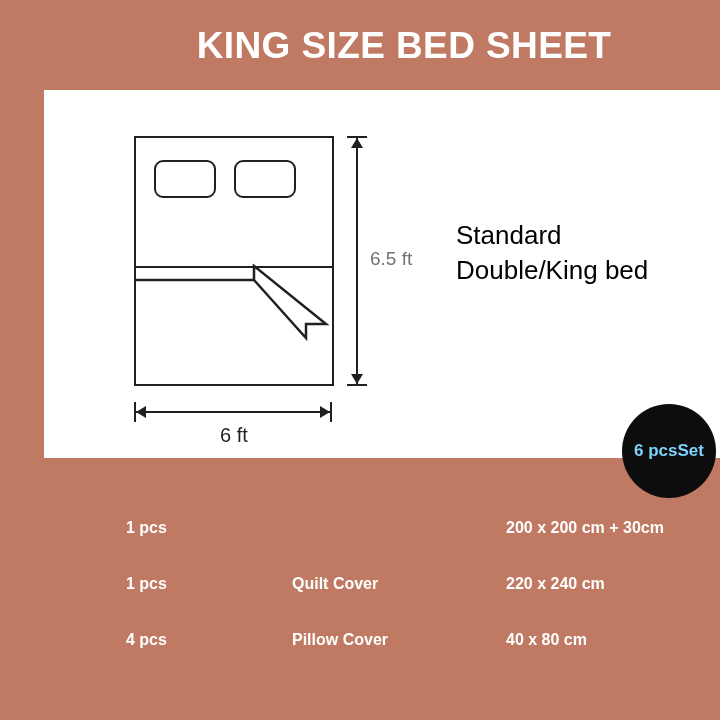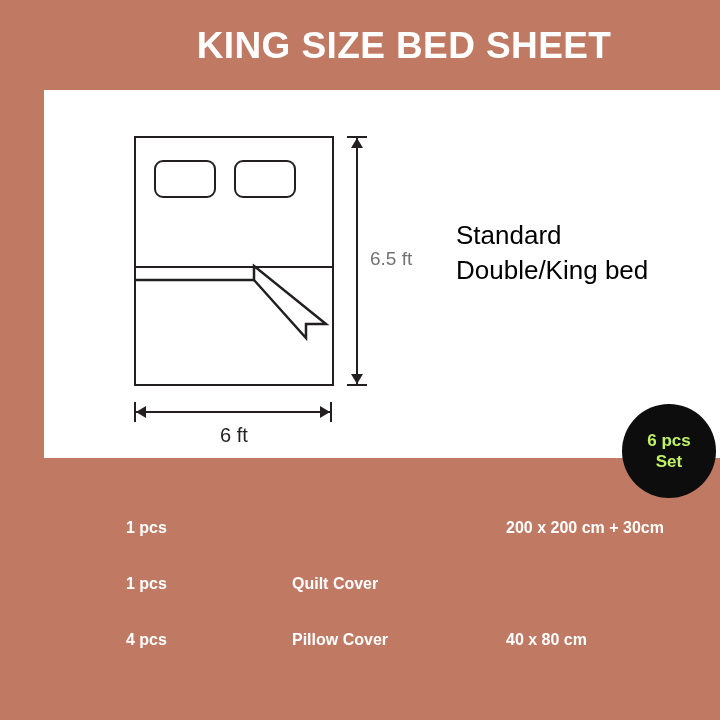--- a/index.html
+++ b/index.html
@@ -176,23 +176,23 @@
 
   
   .badge {
     position: absolute;
     left: 578px;
     top: 404px;
     width: 94px;
     height: 94px;
     border-radius: 50%;
     background: #0d0d0d;
-    color: #bef264;
+    color: #7dd3fc;
     display: flex;
-    flex-direction: column;
+    flex-direction: row;
     align-items: center;
     justify-content: center;
     font-size: 17px;
     font-weight: bold;
     line-height: 1.25;
     z-index: 5;
   }
 
   
   .spec-table {
@@ -269,20 +269,21 @@
   </div>
 
   <div class="spec-table">
     <div class="spec-row row0">
       <span class="qty">1 pcs</span>
       <span class="size">200 x 200 cm + 30cm</span>
     </div>
     <div class="spec-row row1">
       <span class="qty">1 pcs</span>
       <span class="item">Quilt Cover</span>
+      <span class="size">220 x 240 cm</span>
     </div>
     <div class="spec-row row2">
       <span class="qty">4 pcs</span>
       <span class="item">Pillow Cover</span>
       <span class="size">40 x 80 cm</span>
     </div>
   </div>
 
 </div>
 

